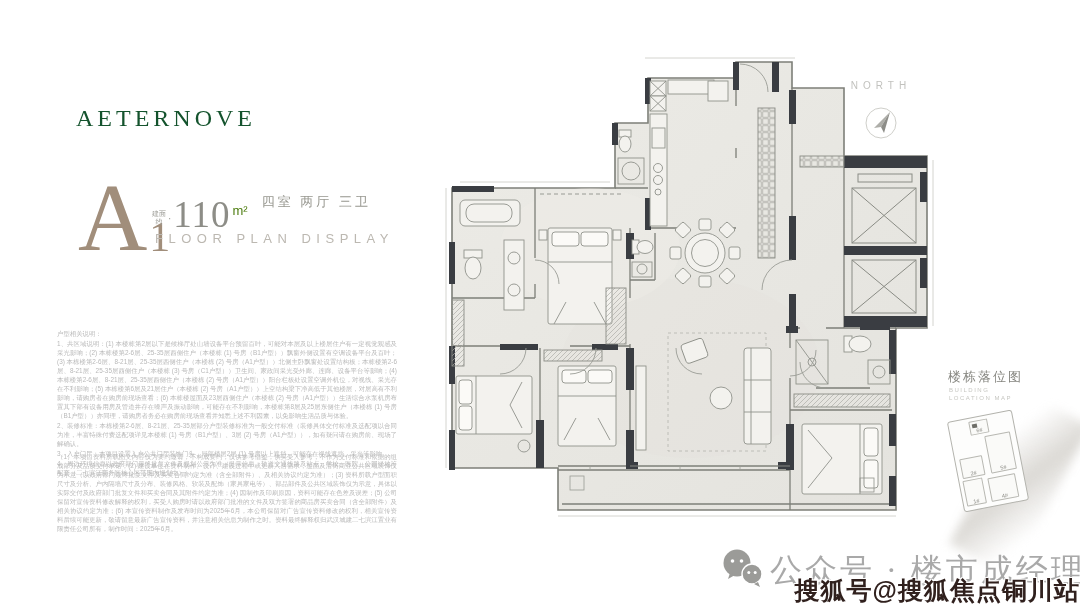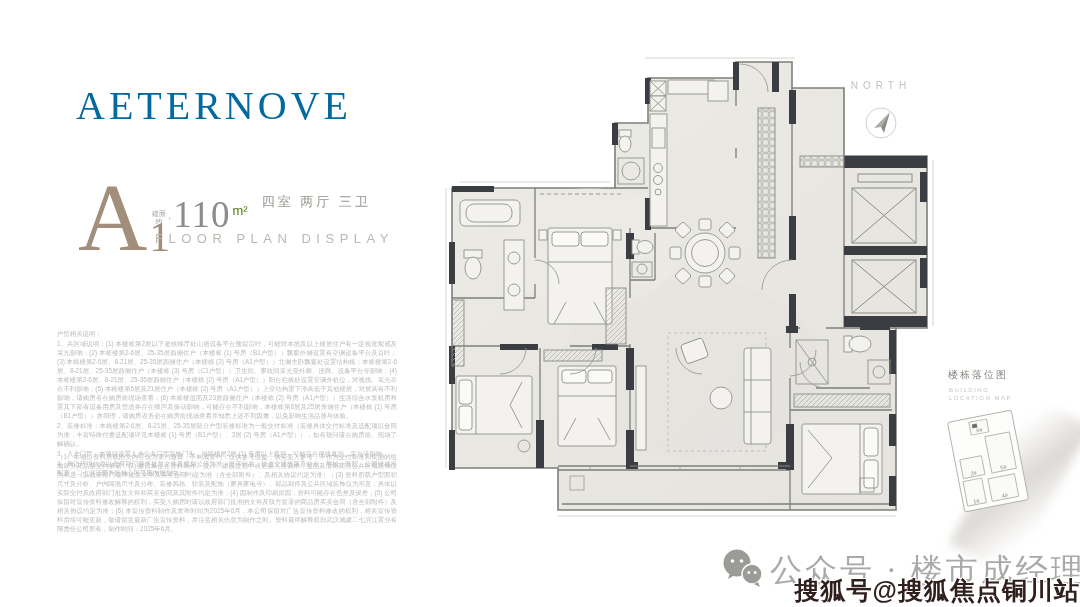--- a/index.html
+++ b/index.html
@@ -1,22 +1,22 @@
 <!DOCTYPE html>
 <html><head>
 <meta charset="utf-8">
 <style>
   html,body{margin:0;padding:0;background:#ffffff;}
   body{width:1080px;height:607px;position:relative;overflow:hidden;
        font-family:"Liberation Sans",sans-serif;color:#444;}
   .abs{position:absolute;}
 
   
-  .brand{left:76px;top:82px;font-family:"Liberation Serif",serif;
-         font-size:40px;line-height:47px;letter-spacing:4px;color:#0369a1;font-weight:400;}
+  .brand{left:76px;top:95px;font-family:"Liberation Serif",serif;
+         font-size:24px;line-height:47px;letter-spacing:4px;color:#14532d;font-weight:400;}
   .unit-row{left:78px;top:178px;display:flex;align-items:flex-end;}
   .unit-letter{font-family:"Liberation Serif",serif;font-size:96px;line-height:80px;
                color:#a18e7b;font-weight:400;}
   .unit-number{font-family:"Liberation Serif",serif;font-size:42px;line-height:42px;
                color:#a18e7b;margin-left:2px;}
   .spec{left:152px;top:193px;display:flex;align-items:flex-end;color:#8f8f89;}
   .spec-prefix{font-size:7px;line-height:8px;color:#9a9a94;margin-right:2px;margin-bottom:6px;
                display:flex;flex-direction:column;align-items:center;}
   .spec-dot{font-size:10px;margin:0 2px 8px 0;color:#9a9a94;}
   .spec-area{font-family:"Liberation Serif",serif;font-size:37px;line-height:34px;
@@ -33,21 +33,21 @@
 
   
   .plan-wrap{left:440px;top:48px;width:500px;height:472px;}
 
   
   .compass{left:838px;top:80px;width:86px;text-align:center;z-index:3;}
   .compass-label{font-size:10px;letter-spacing:5px;color:#c2c2be;}
   .compass-icon{margin-top:12px;}
 
   
-  .locmap-title{left:948px;top:368px;font-size:10px;letter-spacing:2px;color:#85857f;}
+  .locmap-title{left:948px;top:368px;font-size:13px;letter-spacing:2px;color:#85857f;}
   .locmap-sub{left:949px;top:386px;font-size:6px;line-height:8px;letter-spacing:1.5px;color:#c7c7c2;}
   .map-shadow{left:985px;top:400px;width:70px;height:170px;
       background:linear-gradient(115deg,rgba(190,186,178,0) 15%,rgba(190,186,178,.55) 50%,rgba(190,186,178,0) 85%);
       filter:blur(5px);transform:rotate(28deg);}
   .sitemap{left:955px;top:415px;width:64px;height:90px;border:1px solid #b3b3ad;border-radius:3px;
            transform:rotate(-11deg);transform-origin:50% 50%;background:#fdfdfc;}
   .bld{position:absolute;border:1px solid #b8b8b2;border-radius:1px;background:#fafaf8;
        font-size:5.5px;color:#8c8c86;display:flex;align-items:flex-end;justify-content:center;}
   .b6{left:20px;top:3px;width:17px;height:12px;}
   .b5{left:33px;top:20px;width:24px;height:36px;}

